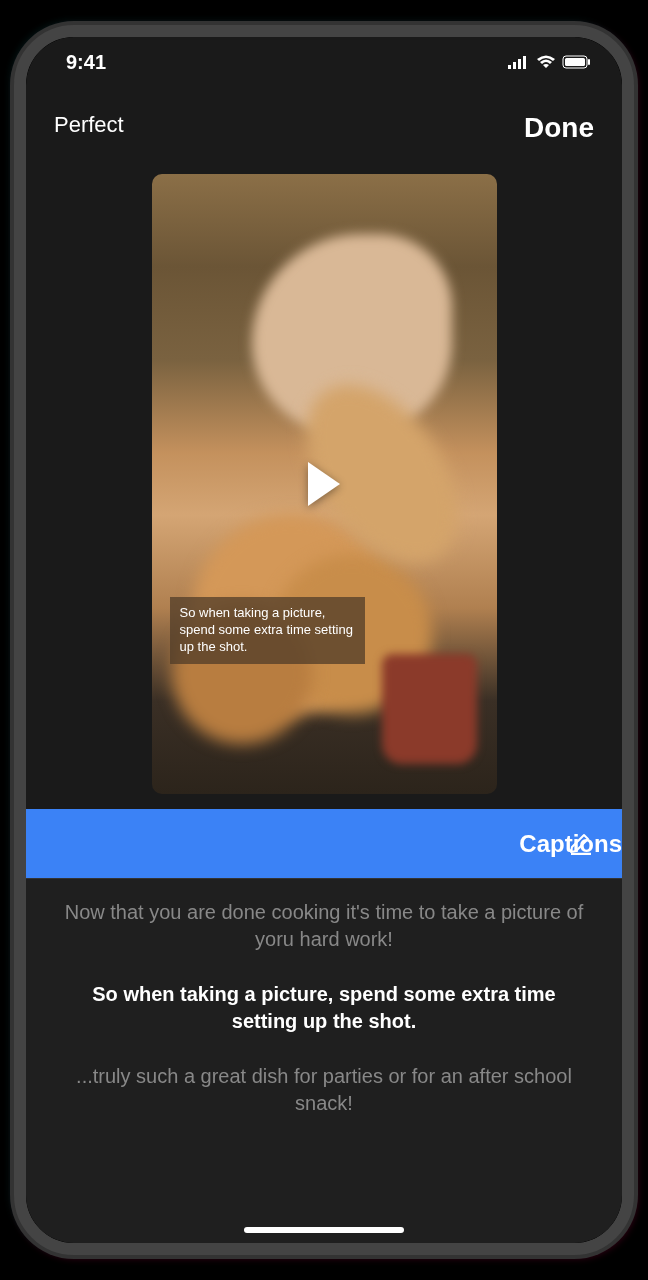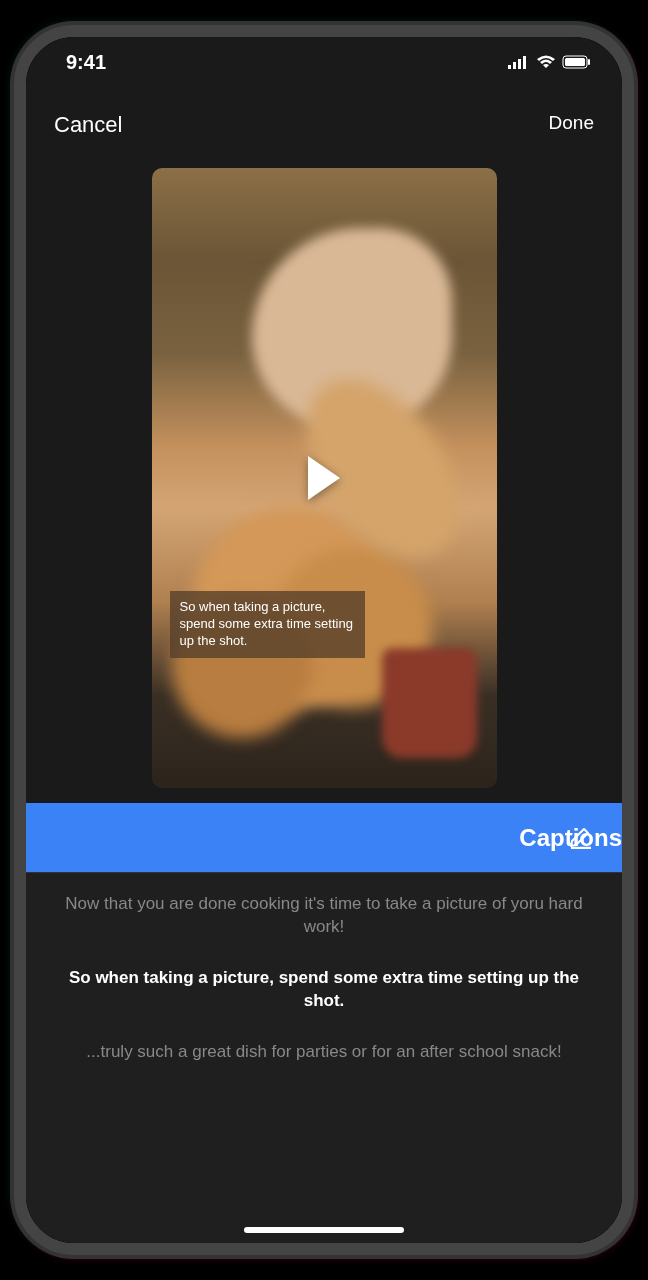--- a/index.html
+++ b/index.html
@@ -44,21 +44,21 @@
     }
     .status-icons { display: flex; gap: 6px; align-items: center; }
     .nav-bar {
       display: flex;
       justify-content: space-between;
       padding: 25px 28px 20px;
       color: #fff;
       font-size: 22px;
       font-weight: 400;
     }
-    .nav-done { font-weight: 400; font-size: 19px; }
+    .nav-done { font-weight: 700; font-size: 28px; }
     .video-area {
       display: flex;
       justify-content: center;
       padding: 10px 0 15px;
     }
     .video-preview {
       width: 345px;
       height: 620px;
       border-radius: 10px;
       position: relative;
@@ -127,21 +127,21 @@
       cursor: pointer;
     }
     .captions-list {
       flex: 1;
       overflow: hidden;
       padding: 20px 35px 0;
       text-align: center;
     }
     .caption-line {
       color: #888;
-      font-size: 17px;
+      font-size: 20px;
       line-height: 1.35;
       margin-bottom: 28px;
     }
     .caption-line.active {
       color: #fff;
       font-weight: 700;
     }
     .caption-line.last { margin-bottom: 16px; }
     .home-indicator {
       position: absolute;
@@ -180,21 +180,21 @@
           <svg width="30" height="14" viewBox="0 0 30 14">
               <rect x="1" y="1" width="24" height="12" rx="3" stroke="#fff" stroke-width="1" fill="none"></rect>
               <rect x="3" y="3" width="20" height="8" rx="1.5" fill="#fff"></rect>
               <rect x="26" y="4" width="2" height="6" rx="1" fill="#fff"></rect>
             </svg>
         </span>
       </div>
     </div>
 
     <div class="nav-bar">
-      <span>Cancel</span>
+      <span>Perfect</span>
       <span class="nav-done">Done</span>
     </div>
 
     <div class="video-area">
       <div class="video-preview">
         <div class="food-bg">
           <div class="hand"></div>
           <div class="food-blob blob1"></div>
           <div class="food-blob blob2"></div>
           <div class="food-blob blob3"></div>

